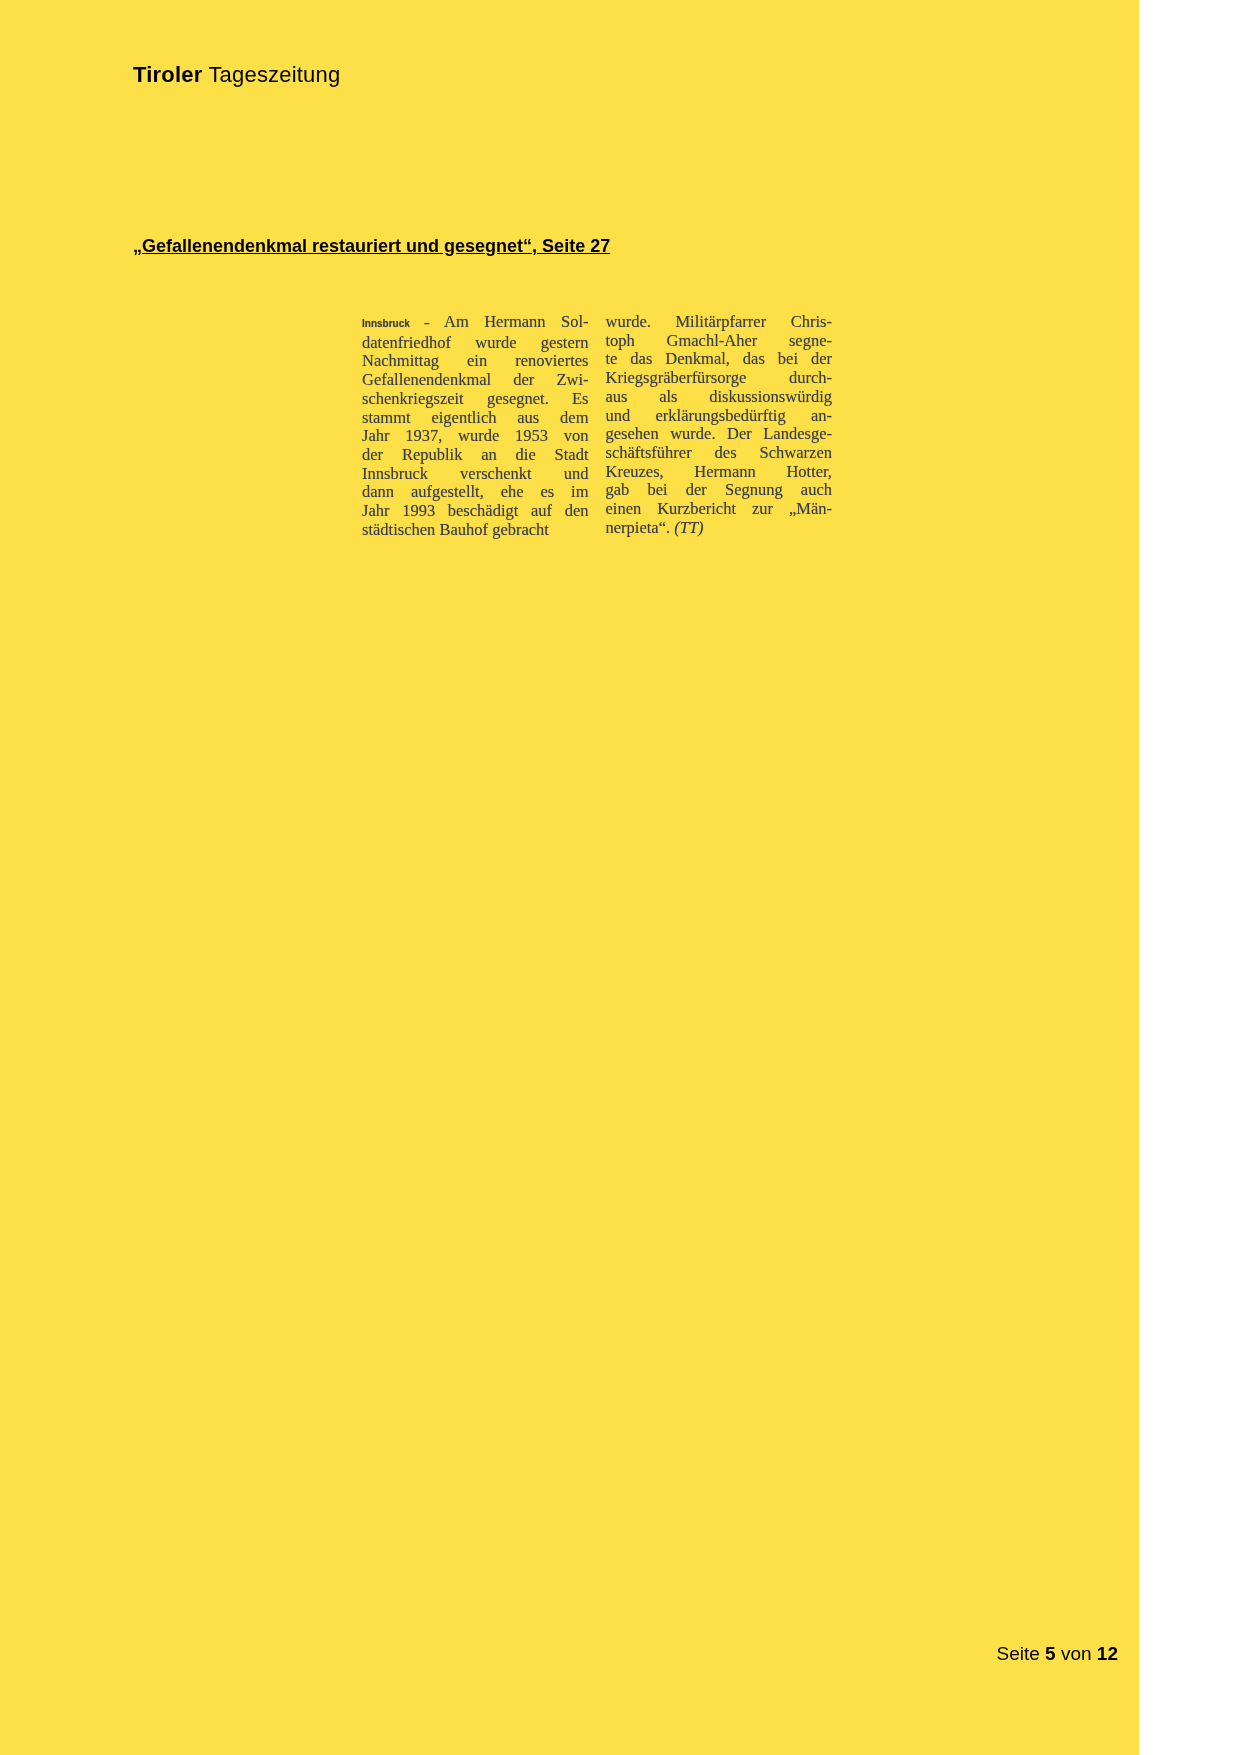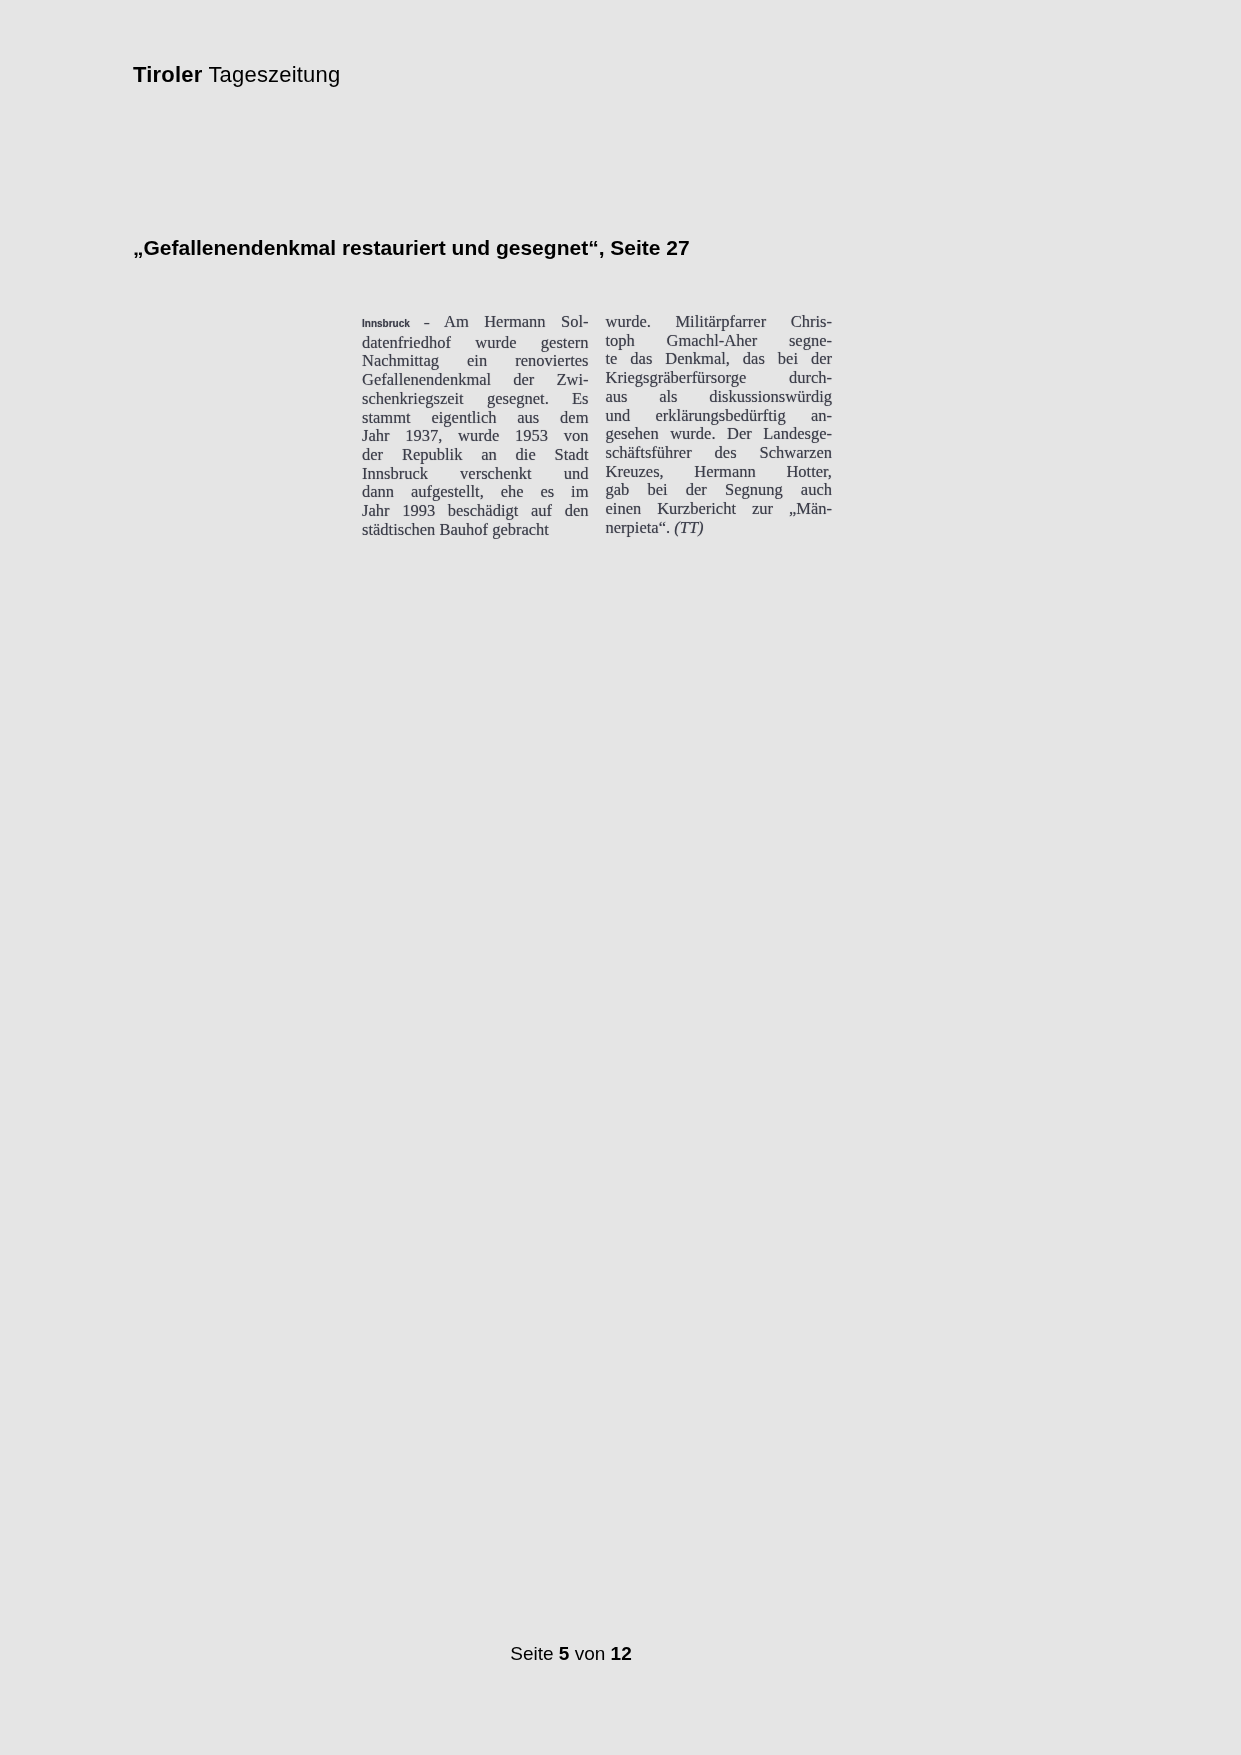--- a/index.html
+++ b/index.html
@@ -2,45 +2,46 @@
 <html><head>
 <meta charset="utf-8">
 <style>
   html, body {
     margin: 0;
     padding: 0;
     background: #ffffff;
   }
   .page {
     position: relative;
-    width: 1241px;
+    width: 1139px;
     height: 1755px;
-    background: #e5e5e5;
+    background: #fde047;
     font-family: "Liberation Sans", sans-serif;
     color: #000000;
     overflow: hidden;
   }
   .masthead {
     position: absolute;
     left: 133px;
     top: 62px;
     font-size: 22px;
     letter-spacing: 0.2px;
     color: #000000;
     white-space: nowrap;
   }
   .masthead .bold { font-weight: bold; }
   .doc-heading {
     position: absolute;
     left: 133px;
     top: 236px;
-    font-size: 21px;
+    font-size: 18px;
     font-weight: bold;
     color: #000000;
     white-space: nowrap;
+    text-decoration: underline;
   }
   
   .clipping {
     position: absolute;
     left: 362px;
     top: 298px;
     width: 470px;
     font-family: "Liberation Serif", serif;
   }
   .clip-headline {
@@ -73,23 +74,23 @@
   .col-line.plain { text-align-last: left; }
   .dateline {
     font-family: "Liberation Sans", sans-serif;
     font-weight: bold;
     font-size: 10px;
   }
   .credit { font-style: italic; }
   .footer {
     position: absolute;
     top: 1643px;
-    left: 16px;
+    left: 8px;
     width: 1110px;
-    text-align: center;
+    text-align: right;
     font-size: 19px;
     color: #000000;
   }
   .footer .bold { font-weight: bold; }
 </style>
 </head>
 <body>
 
 <div class="page">
 

